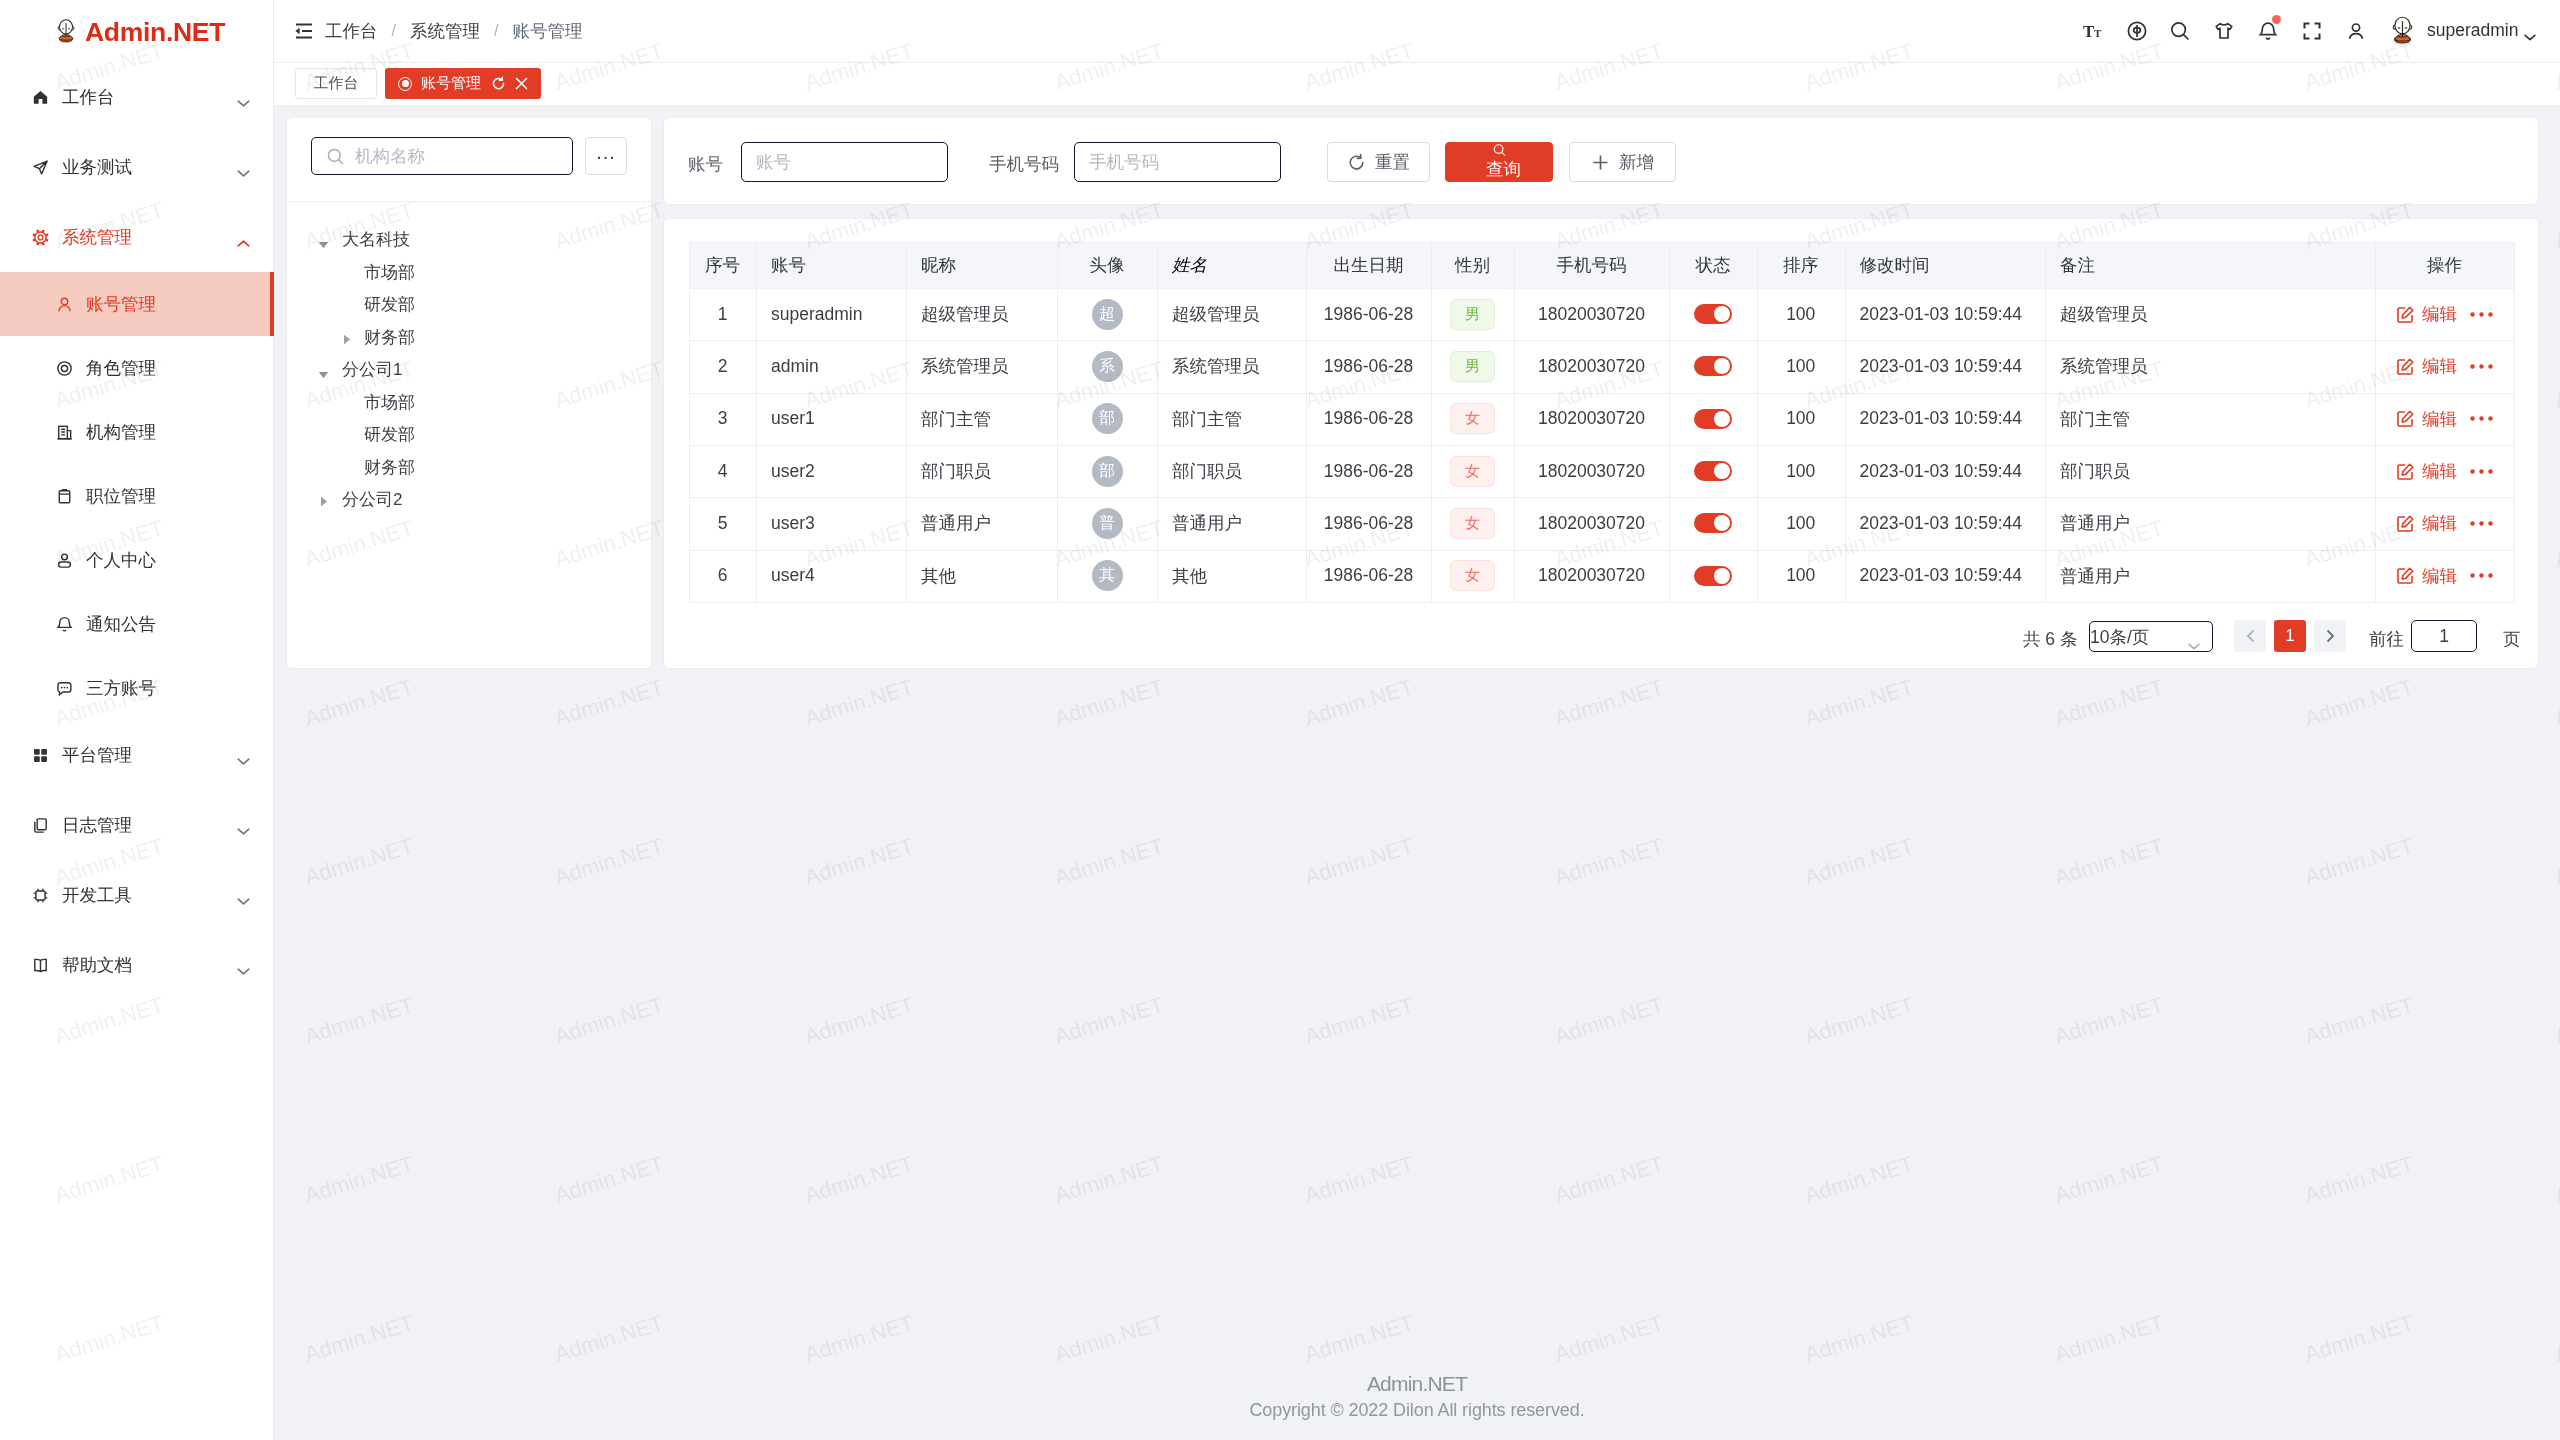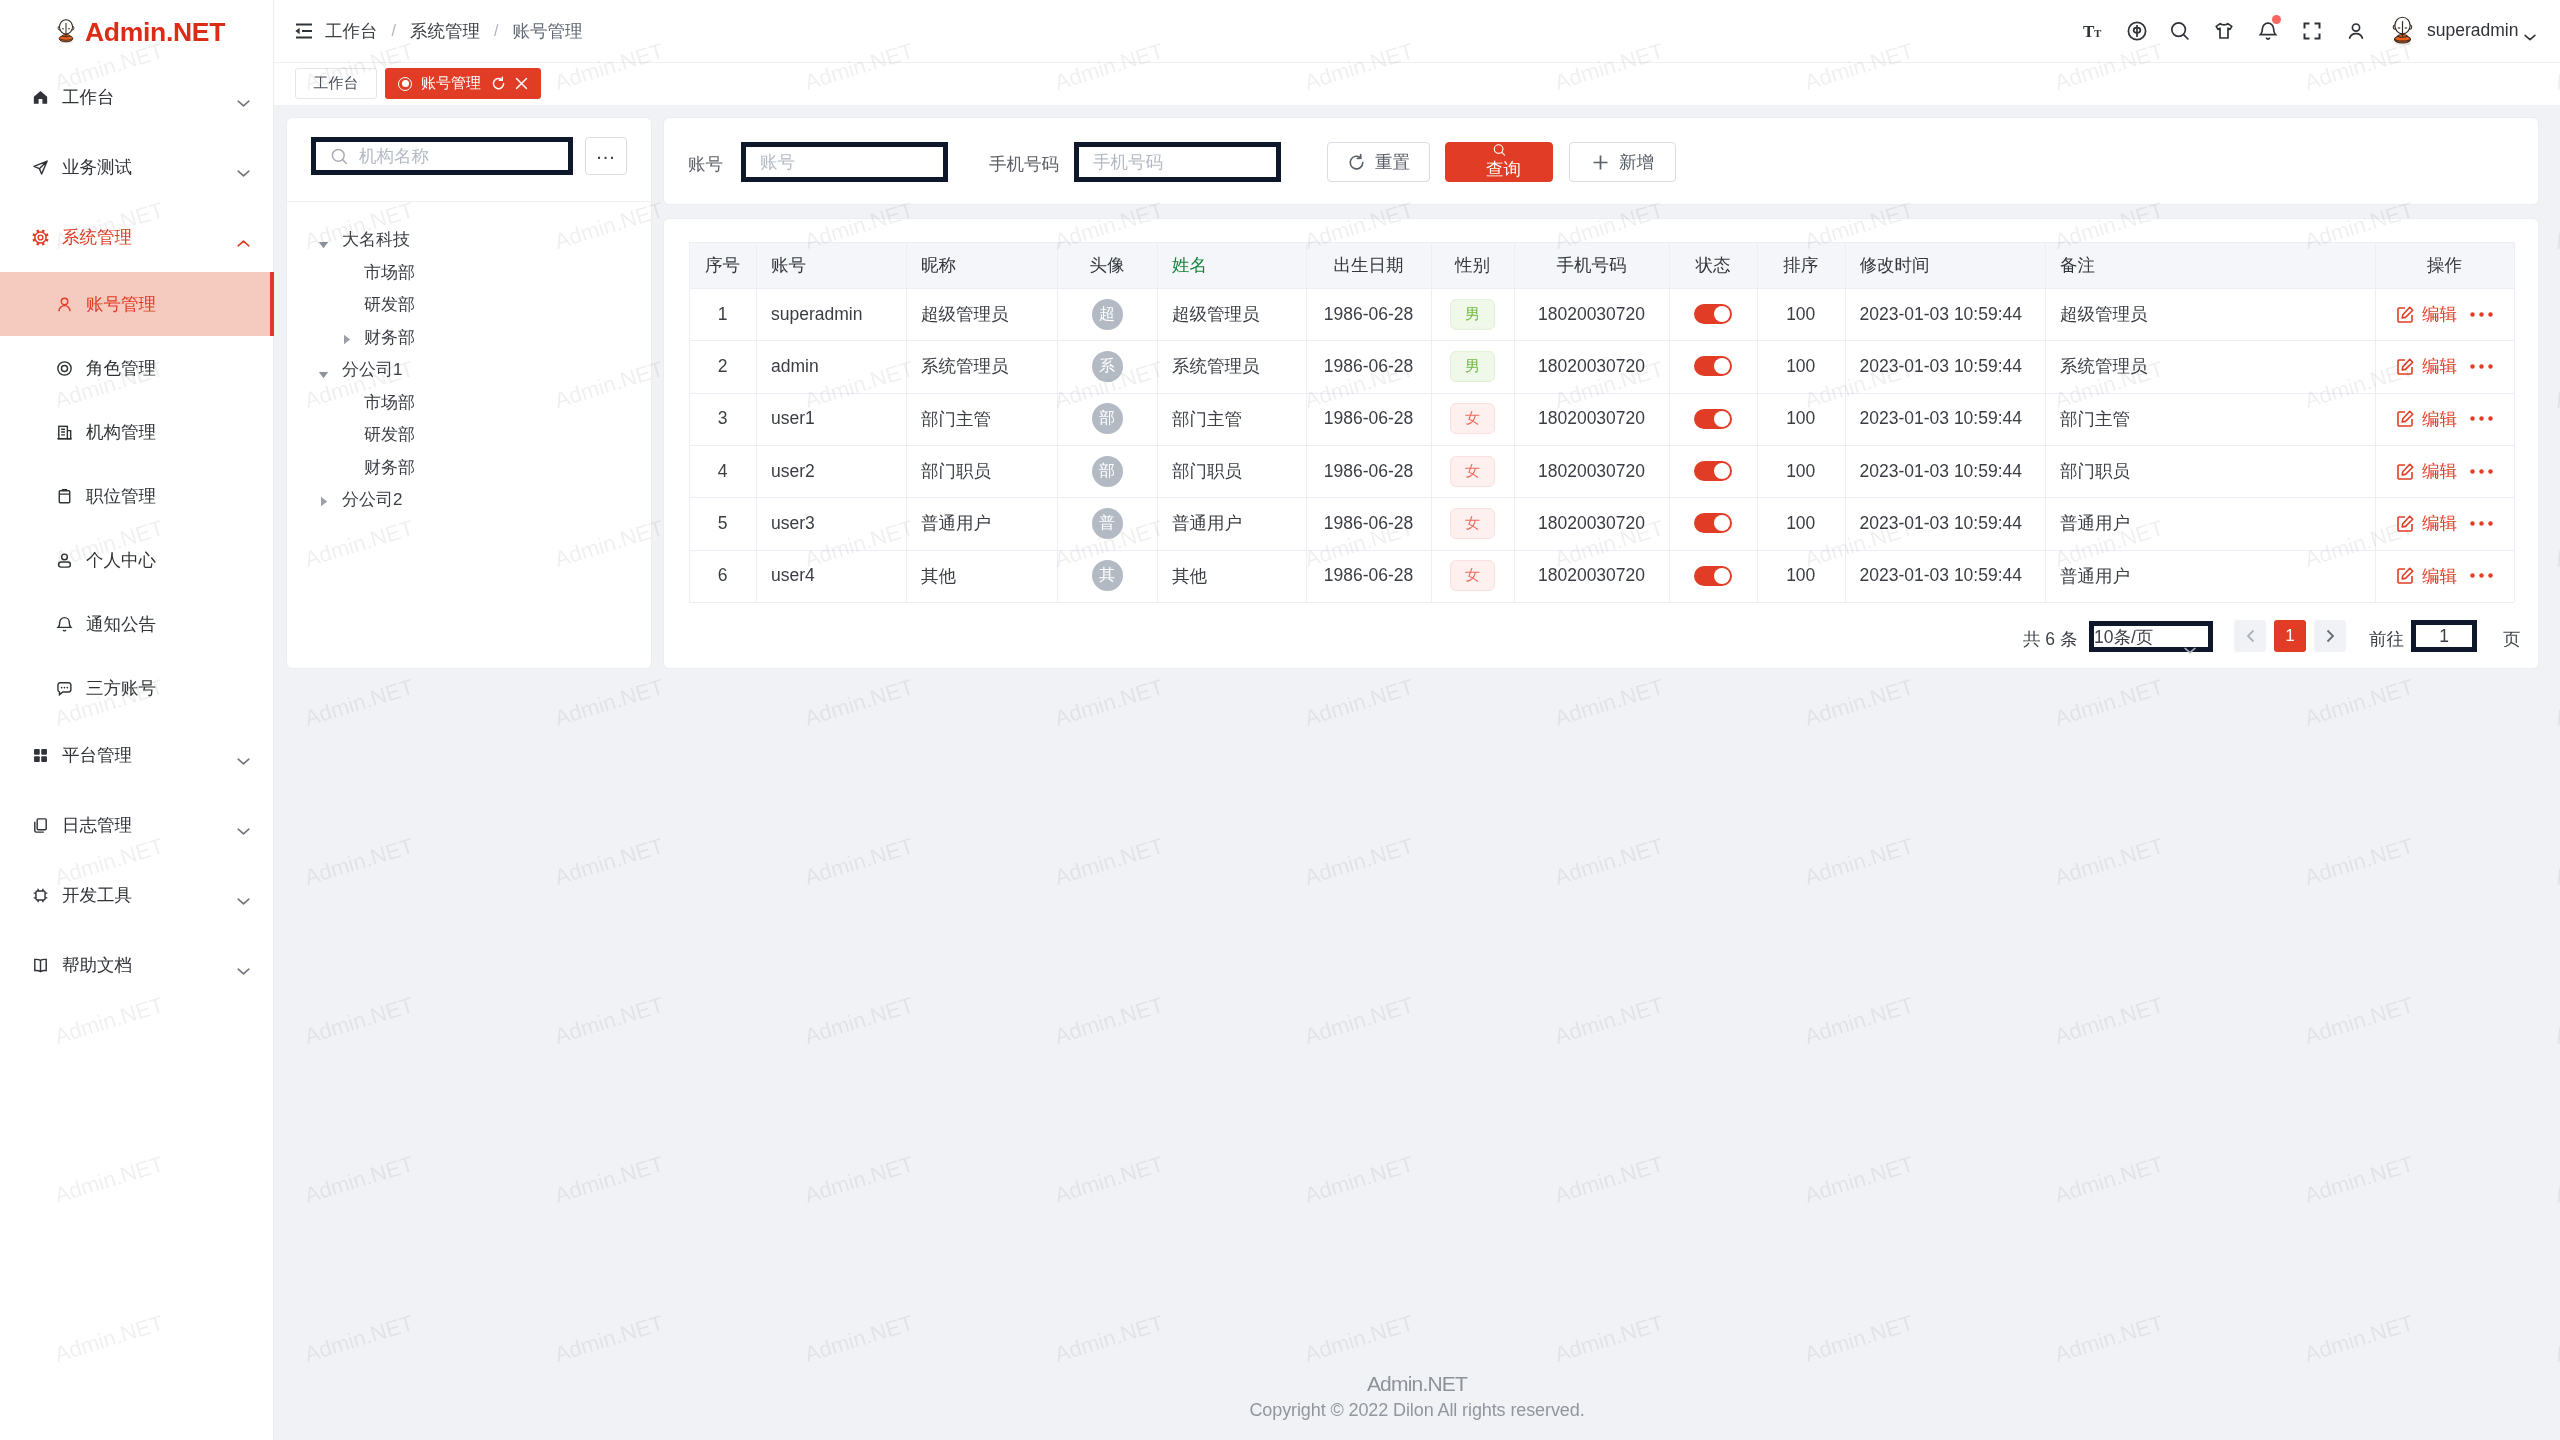--- a/index.html
+++ b/index.html
@@ -19,21 +19,21 @@
 .mi.sel { background:#f5cabf; }
 .mi.sel::after { content:""; position:absolute; right:0; top:0; width:4px; height:100%; background:#df3b23; }
 #topbar { position:absolute; left:274px; top:0; right:0; height:63px; background:#fff; border-bottom:1px solid #f0f0f0; }
 .crumb { position:absolute; top:0; height:62px; display:flex; align-items:center; font-size:17.5px; color:#3c3f44; }
 .csep { color:#b0b4bb; margin:0 14px; font-size:16px; }
 .topicon { position:absolute; top:0; height:62px; display:flex; align-items:center; justify-content:center; width:44px; }
 #tabsbar { position:absolute; left:274px; top:63px; right:0; height:43px; background:#fff; border-bottom:1px solid #eef0f2; }
 .tab1 { position:absolute; left:21px; top:5px; width:82px; height:31px; border:1px solid #e3e6e9; border-radius:3px; background:#fff; color:#4d535c; font-size:15px; display:flex; align-items:center; justify-content:center; }
 .tab2 { position:absolute; left:111px; top:5px; width:156px; height:31px; border-radius:3px; background:#e13c25; color:#fff; font-size:15px; display:flex; align-items:center; }
 .card { position:absolute; background:#fff; border:1px solid #eaedf1; border-radius:6px; }
-.inp { position:absolute; border:5px solid #0f172a; border-radius:0; background:#fff; display:flex; align-items:center; color:#b4bac4; font-size:17.5px; }
+.inp { position:absolute; border:1px solid #0f172a; border-radius:5px; background:#fff; display:flex; align-items:center; color:#b4bac4; font-size:17.5px; }
 .btn { position:absolute; border:1px solid #d8dce3; border-radius:4px; background:#fff; display:flex; align-items:center; justify-content:center; color:#5a6068; font-size:17.5px; }
 .btn.red { background:#e13c25; border-color:#e13c25; color:#fff;flex-direction:column; }
 .cell { position:absolute; display:flex; align-items:center; font-size:17.5px; color:#3a3e44; overflow:hidden; }
 .th { background:#f5f6fa; }
 .wm { position:absolute; font-size:22px; color:rgba(0,0,0,0.062); white-space:nowrap; transform:rotate(-17deg); z-index:50; pointer-events:none; }
 .avatarc { width:31px; height:31px; border-radius:50%; background:#b4bac4; color:#fff; font-size:16px; display:flex; align-items:center; justify-content:center; }
 .tagg { height:31px; padding:0 14px; border-radius:6px; font-size:15px; display:flex; align-items:center; }
 .tagg.m { background:#f0f8e9; border:1px solid #e2f0d6; color:#6cb93f; }
 .tagg.f { background:#fdf0ef; border:1px solid #fbe0de; color:#f16a5d; }
 .sw { width:38px; height:20px; border-radius:10px; background:#e13c25; position:relative; }
@@ -185,21 +185,21 @@
       </svg>
       <span style="margin-left:9px;">新增</span>
     </div>
 
   <div class="card" style="left:663px; top:218px; width:1876px; height:451px;"></div>
   <div class="abs th" style="left:689px; top:242px; width:1825px; height:46px;"></div>
 <div class="cell" style="left:689px; width:67px; justify-content:center; top:242px; height:46px; color:#33373d;">序号</div>
 <div class="cell" style="left:771px; width:135px; top:242px; height:46px; color:#33373d;">账号</div>
 <div class="cell" style="left:921px; width:136px; top:242px; height:46px; color:#33373d;">昵称</div>
 <div class="cell" style="left:1057px; width:100px; justify-content:center; top:242px; height:46px; color:#33373d;">头像</div>
-<div class="cell" style="left:1172px; width:134px; top:242px; height:46px; color:#15803d;">姓名</div>
+<div class="cell" style="left:1172px; width:134px; top:242px; height:46px; color:#000000;font-style:italic;">姓名</div>
 <div class="cell" style="left:1306px; width:125px; justify-content:center; top:242px; height:46px; color:#33373d;">出生日期</div>
 <div class="cell" style="left:1431px; width:83px; justify-content:center; top:242px; height:46px; color:#33373d;">性别</div>
 <div class="cell" style="left:1514px; width:155px; justify-content:center; top:242px; height:46px; color:#33373d;">手机号码</div>
 <div class="cell" style="left:1669px; width:88px; justify-content:center; top:242px; height:46px; color:#33373d;">状态</div>
 <div class="cell" style="left:1757px; width:87.5px; justify-content:center; top:242px; height:46px; color:#33373d;">排序</div>
 <div class="cell" style="left:1859.5px; width:185.5px; top:242px; height:46px; color:#33373d;">修改时间</div>
 <div class="cell" style="left:2060px; width:315px; top:242px; height:46px; color:#33373d;">备注</div>
 <div class="cell" style="left:2375px; width:139px; justify-content:center; top:242px; height:46px; color:#33373d;">操作</div>
 <div class="abs" style="left:689px; top:242px; width:1px; height:359.98px; background:#ebeef5;"></div>
 <div class="abs" style="left:756px; top:242px; width:1px; height:359.98px; background:#ebeef5;"></div>

